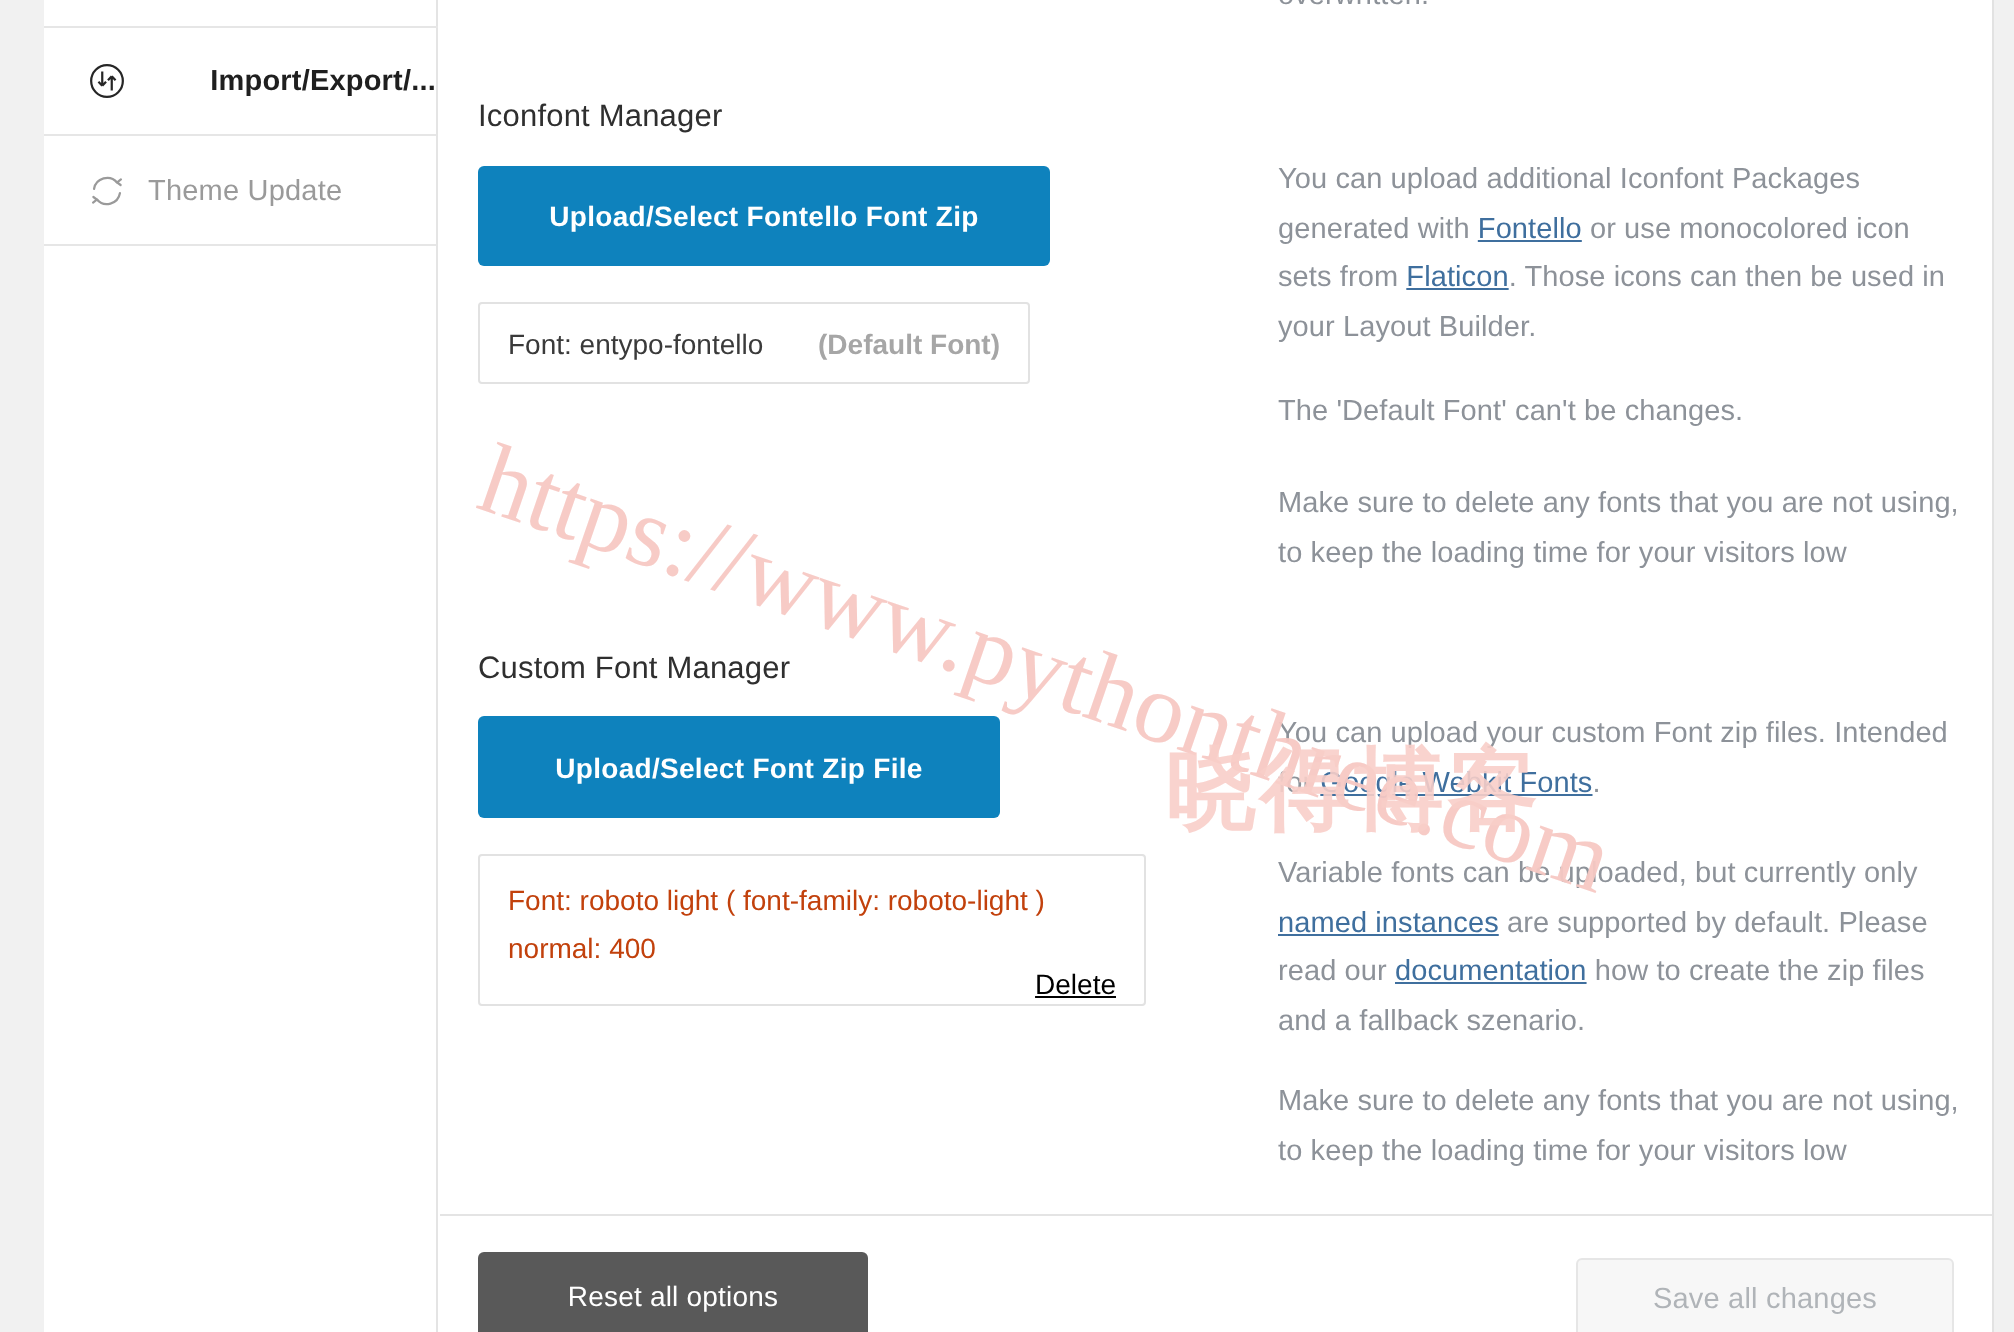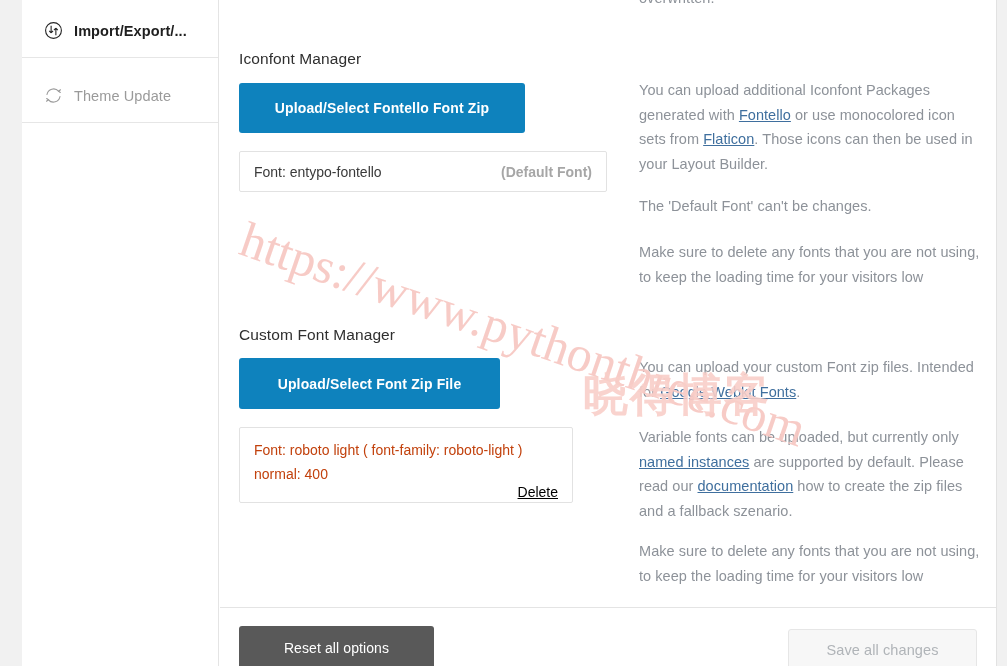--- a/index.html
+++ b/index.html
@@ -60,21 +60,21 @@
     left: 0;
     width: 196px;
     height: 54px;
     display: flex;
     align-items: center;
     box-sizing: border-box;
     border-bottom: 1px solid #e6e6e6;
     cursor: pointer;
     background: #ffffff;
   }
-  .nav-item.i0 { top: 4px; }
+  .nav-item.i0 { top: 14px; justify-content: space-between; }
   .nav-item.i1 { top: 69px; }
 
   .nav-icon {
     width: 30px;
     margin-left: 22px;
     display: flex;
     align-items: center;
     justify-content: flex-start;
     flex: 0 0 auto;
   }
@@ -285,21 +285,21 @@
     </div>
   </nav>
 
   <main class="content">
 
     <div class="col-left">
 
       <div style="position:absolute; left:0; top:50px; width:360px;">
         <div class="section-title">Iconfont Manager</div>
         <button class="blue-btn" style="margin-top:15px; width:286px; height:50px;">Upload/Select Fontello Font Zip</button>
-        <div class="font-box" style="margin-top:18px; width:368px; height:41px; padding:0 14px 0 14px; display:flex; align-items:center;">
+        <div class="font-box" style="margin-top:18px; width:276px; height:41px; padding:0 14px 0 14px; display:flex; align-items:center;">
           <div class="row" style="width:100%;">
             <span>Font: entypo-fontello</span>
             <span class="muted">(Default Font)</span>
           </div>
         </div>
       </div>
 
       <div style="position:absolute; left:0; top:326px; width:360px;">
         <div class="section-title">Custom Font Manager</div>
         <button class="blue-btn" style="margin-top:14px; width:261px; height:51px;">Upload/Select Font Zip File</button>

